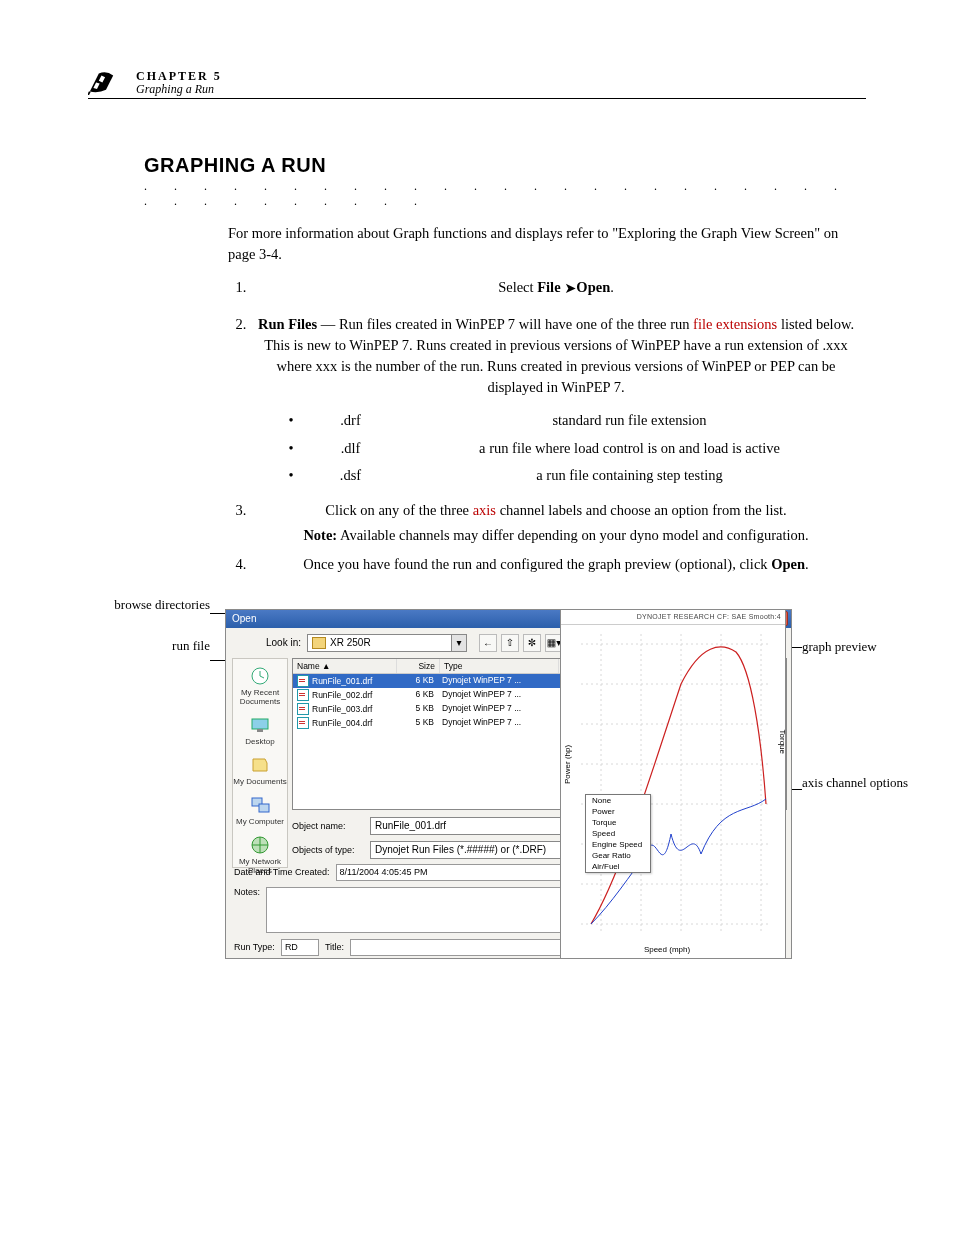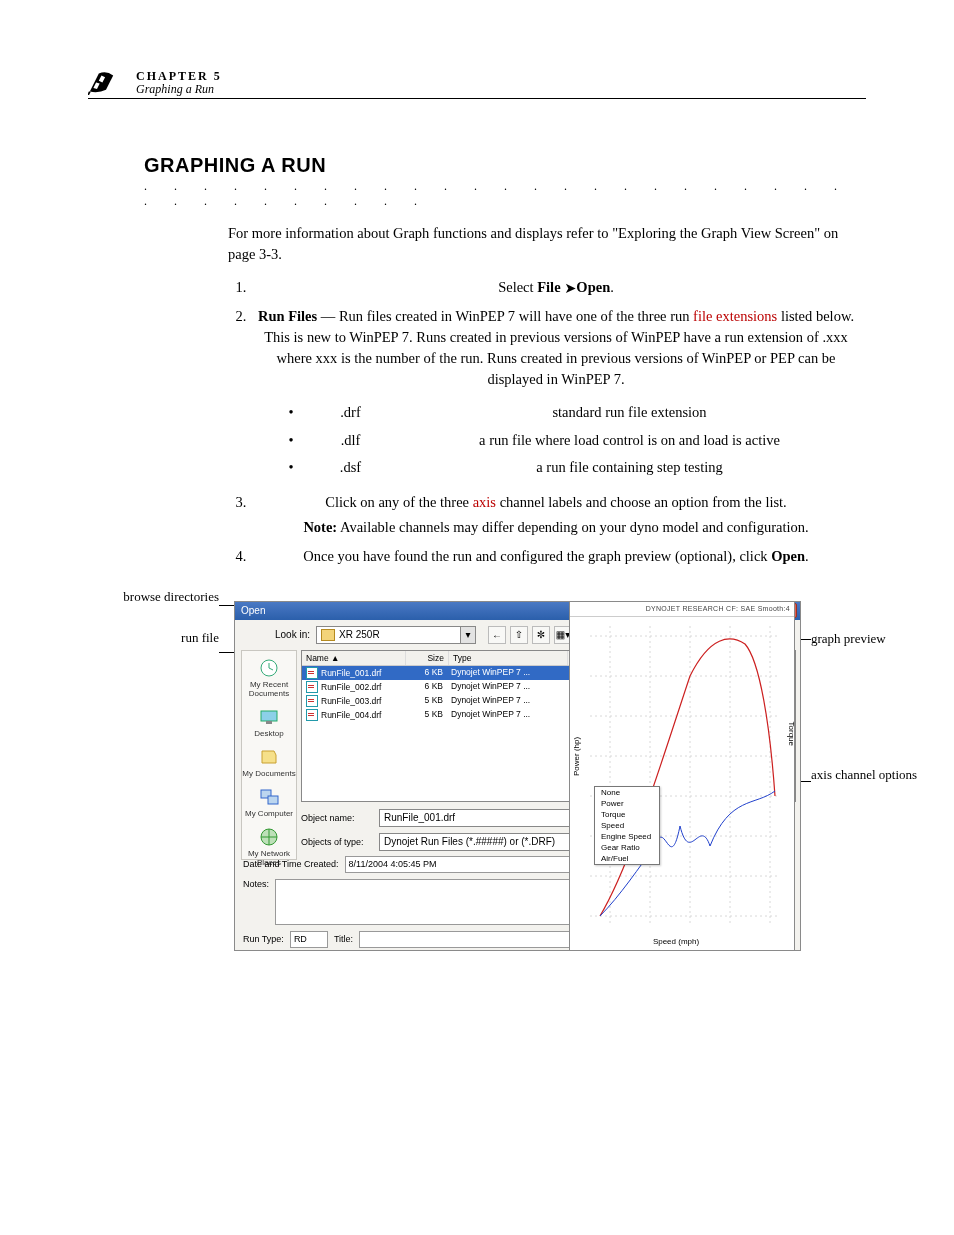--- a/index.html
+++ b/index.html
@@ -59,21 +59,21 @@
   .ext-name { width:105px; }
   .ext-desc { flex:1; }
   .linkish { color: #bb0000; }
   .bold { font-weight: bold; }
   .arrow { display:inline-block; transform: translateY(1px); }
 
   
   .figure-wrap {
     position: relative;
     margin-top: 22px;
-    margin-left: 31px;
+    margin-left: 22px;
   }
   .callout {
     position: absolute;
     font-size: 13px;
     line-height: 1.2;
     text-align: right;
   }
   .callout.left { text-align:right; }
   .callout.right { text-align:left; }
   .callout-line {
@@ -171,29 +171,29 @@
     <div class="header-text">
       <span class="chapter-label">CHAPTER 5</span>
       <span class="chapter-sub">Graphing a Run</span>
     </div>
   </div>
 
   <div class="section-title">GRAPHING A RUN</div>
   <div class="dotted">. . . . . . . . . . . . . . . . . . . . . . . . . . . . . . . . . .</div>
 
   <div class="body-text">
-    <p>For more information about Graph functions and displays refer to "Exploring the Graph View Screen" on page 3-3.</p>
+    <p>For more information about Graph functions and displays refer to "Exploring the Graph View Screen" on page 3-4.</p>
 
     <ol class="steps">
       <li>
         <span>Select </span><span class="bold">File</span>
         <span class="arrow">➤</span><span class="bold">Open</span><span>.</span>
       </li>
       <li>
-        <p style="margin-top:8px;font-family:Liberation Serif, serif;">
+        <p style="margin-top:16px;font-family:Liberation Serif, serif;">
           <span class="bold">Run Files</span><span> — Run files created in WinPEP 7 will have one of the three run </span><span class="linkish">file extensions</span><span> listed below. This is new to WinPEP 7. Runs created in previous versions of WinPEP have a run extension of .xxx where xxx is the number of the run. Runs created in previous versions of WinPEP or PEP can be displayed in WinPEP 7.</span>
         </p>
         <div class="ext-table">
           <div class="ext-row">
               <div class="ext-bullet">•</div>
               <div class="ext-name">.drf</div>
               <div class="ext-desc">standard run file extension</div>
             </div>
           <div class="ext-row">
               <div class="ext-bullet">•</div>

